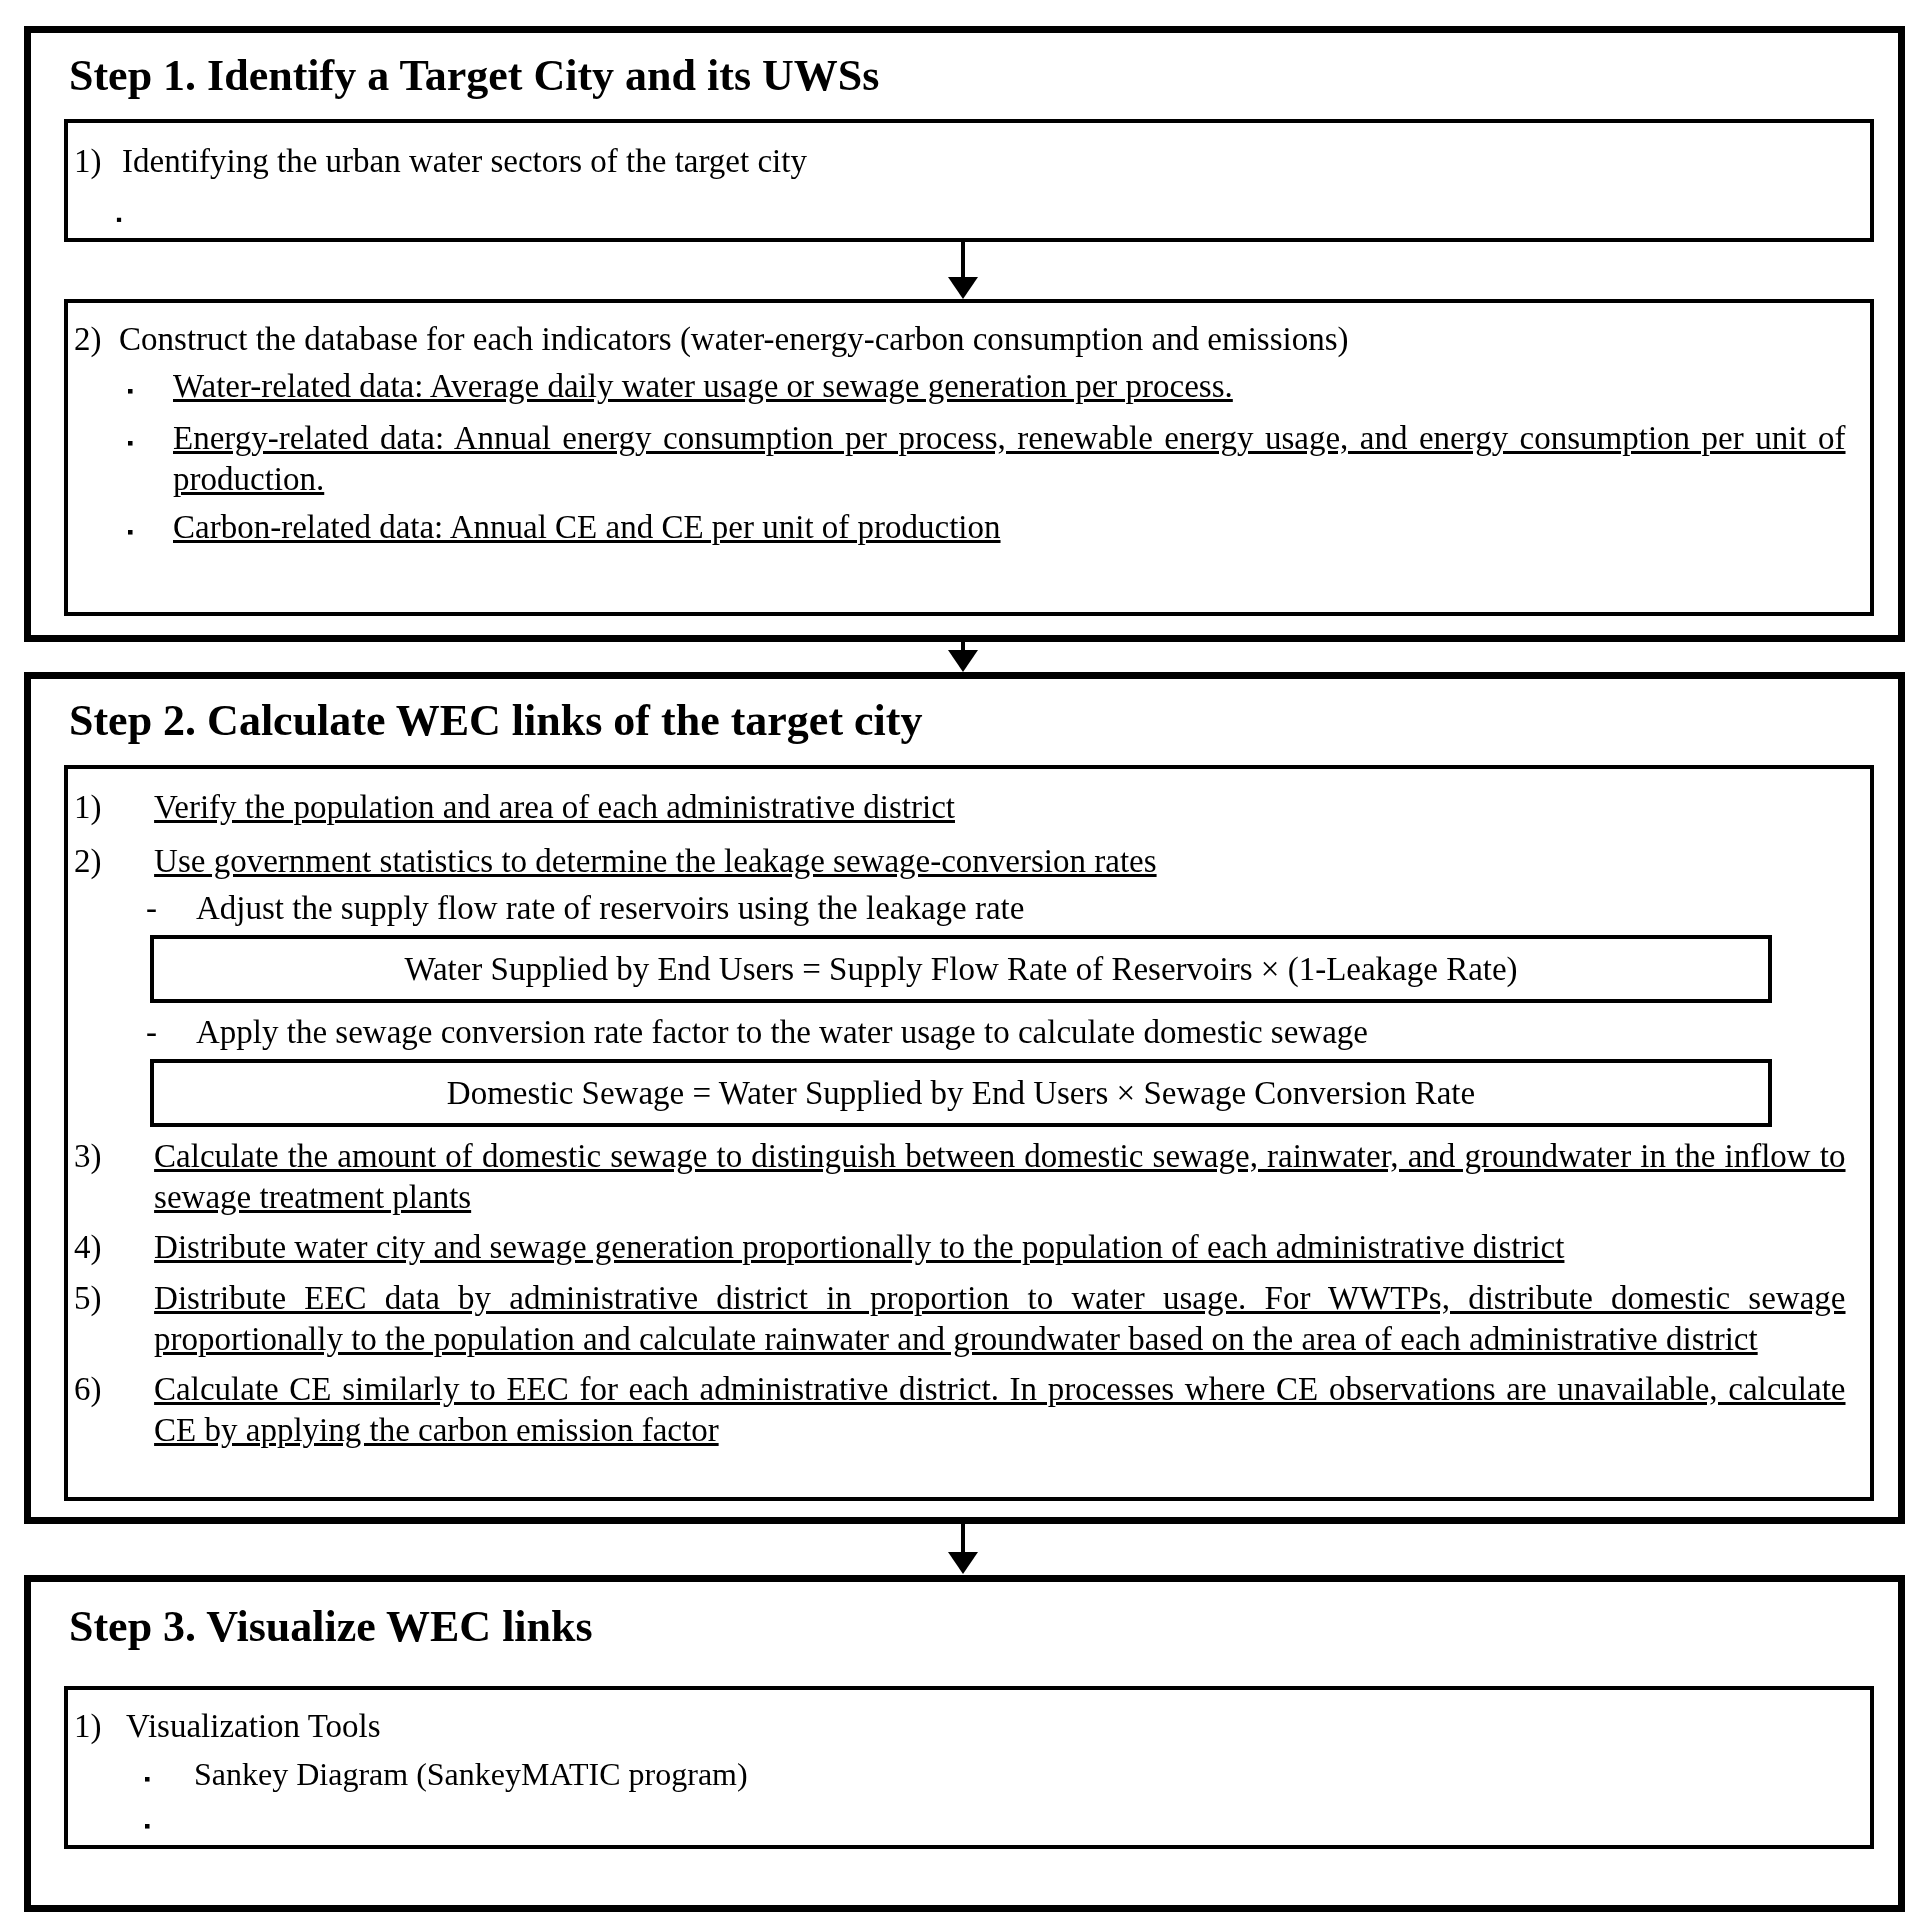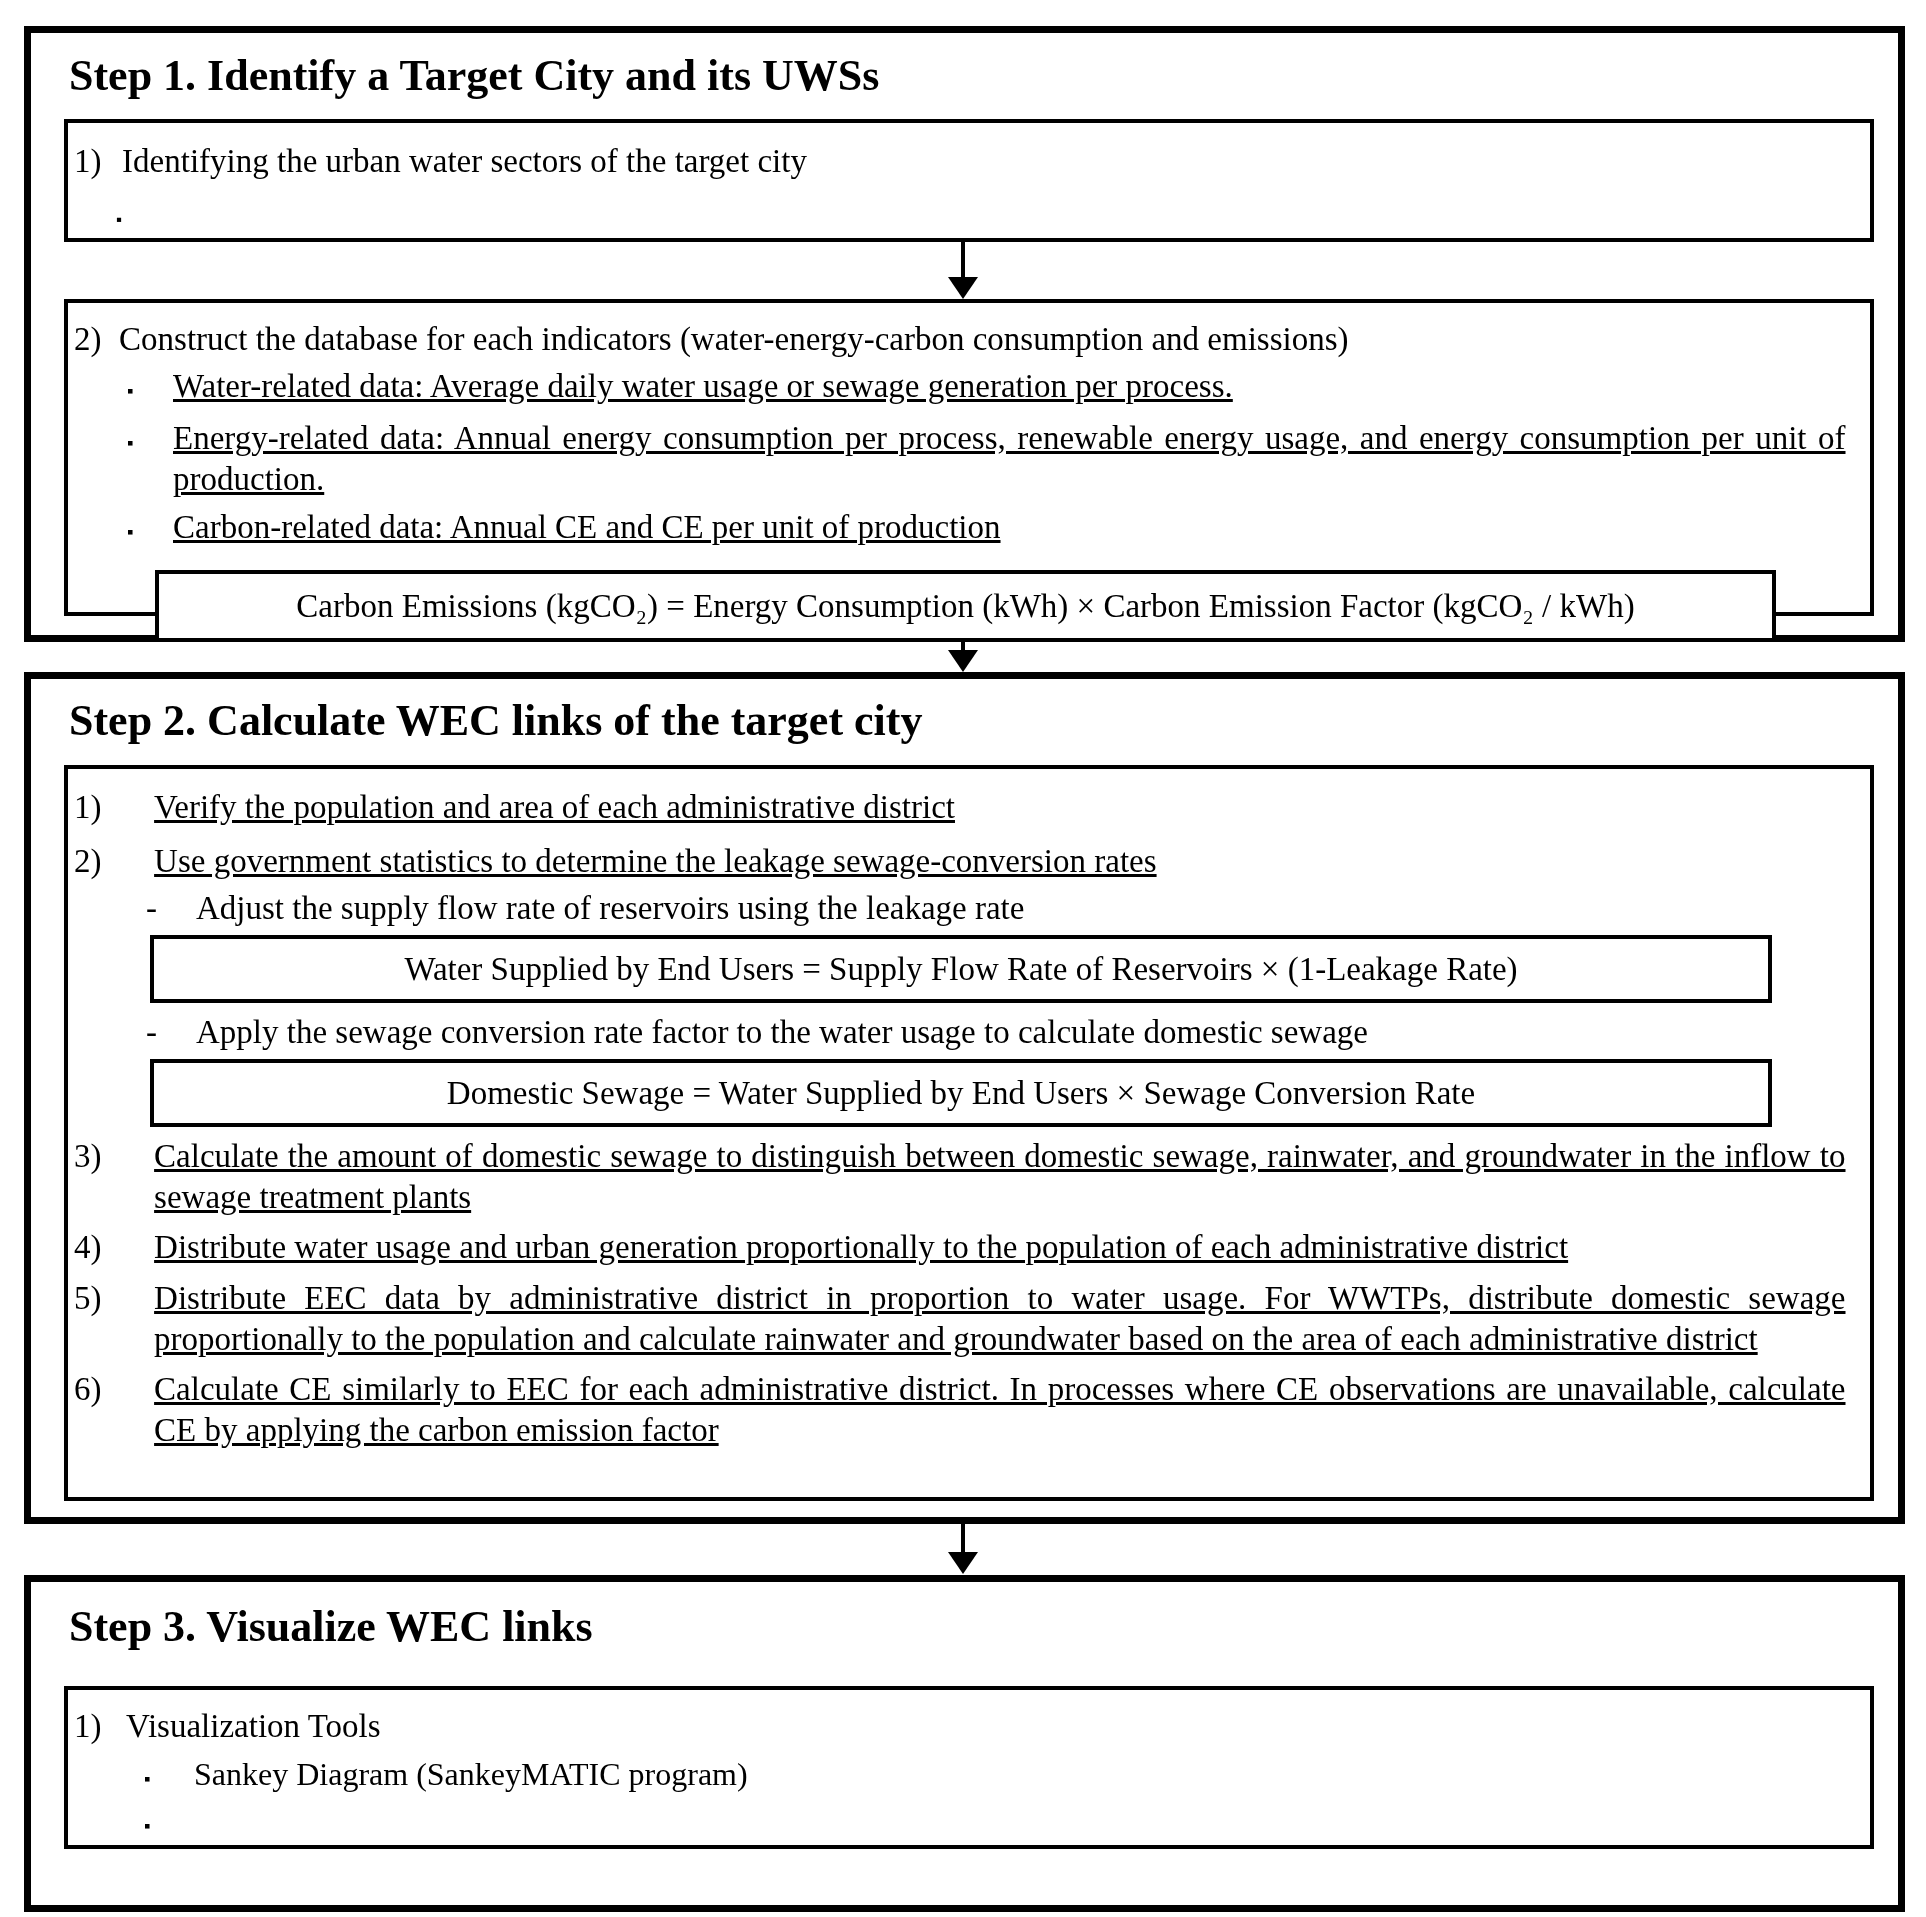--- a/index.html
+++ b/index.html
@@ -131,23 +131,20 @@
         <span class="txt just">Water-related data: Average daily water usage or sewage generation per process.</span>
       </div>
       <div class="li li-bullet">
         <span class="num">▪</span>
         <span class="txt just">Energy-related data: Annual energy consumption per process, renewable energy usage, and energy consumption per unit of production.</span>
       </div>
       <div class="li li-bullet">
         <span class="num">▪</span>
         <span class="txt just">Carbon-related data: Annual CE and CE per unit of production</span>
       </div>
-      <div class="formula" id="f-carbon">
-        <span>Carbon Emissions (kgCO₂) = Energy Consumption (kWh) × Carbon Emission Factor (kgCO₂ / kWh)</span>
-      </div>
     </div>
   </section>
 
   <div class="arrow" id="arrow-12">
     <div class="shaft"></div>
     <div class="head"></div>
   </div>
 
   <section class="step" id="step2">
     <h1 class="title">Step 2. Calculate WEC links of the target city</h1>
@@ -177,21 +174,21 @@
       <div class="formula" id="f-sewage">
         <span>Domestic Sewage = Water Supplied by End Users × Sewage Conversion Rate</span>
       </div>
 
       <div class="s2li" id="s2i3">
         <span class="num">3)</span>
         <span class="txt just">Calculate the amount of domestic sewage to distinguish between domestic sewage, rainwater, and groundwater in the inflow to sewage treatment plants</span>
       </div>
       <div class="s2li" id="s2i4">
         <span class="num">4)</span>
-        <span class="txt just">Distribute water usage and urban generation proportionally to the population of each administrative district</span>
+        <span class="txt just">Distribute water city and sewage generation proportionally to the population of each administrative district</span>
       </div>
       <div class="s2li" id="s2i5">
         <span class="num">5)</span>
         <span class="txt just">Distribute EEC data by administrative district in proportion to water usage. For WWTPs, distribute domestic sewage proportionally to the population and calculate rainwater and groundwater based on the area of each administrative district</span>
       </div>
       <div class="s2li" id="s2i6">
         <span class="num">6)</span>
         <span class="txt just">Calculate CE similarly to EEC for each administrative district. In processes where CE observations are unavailable, calculate CE by applying the carbon emission factor</span>
       </div>
     </div>

